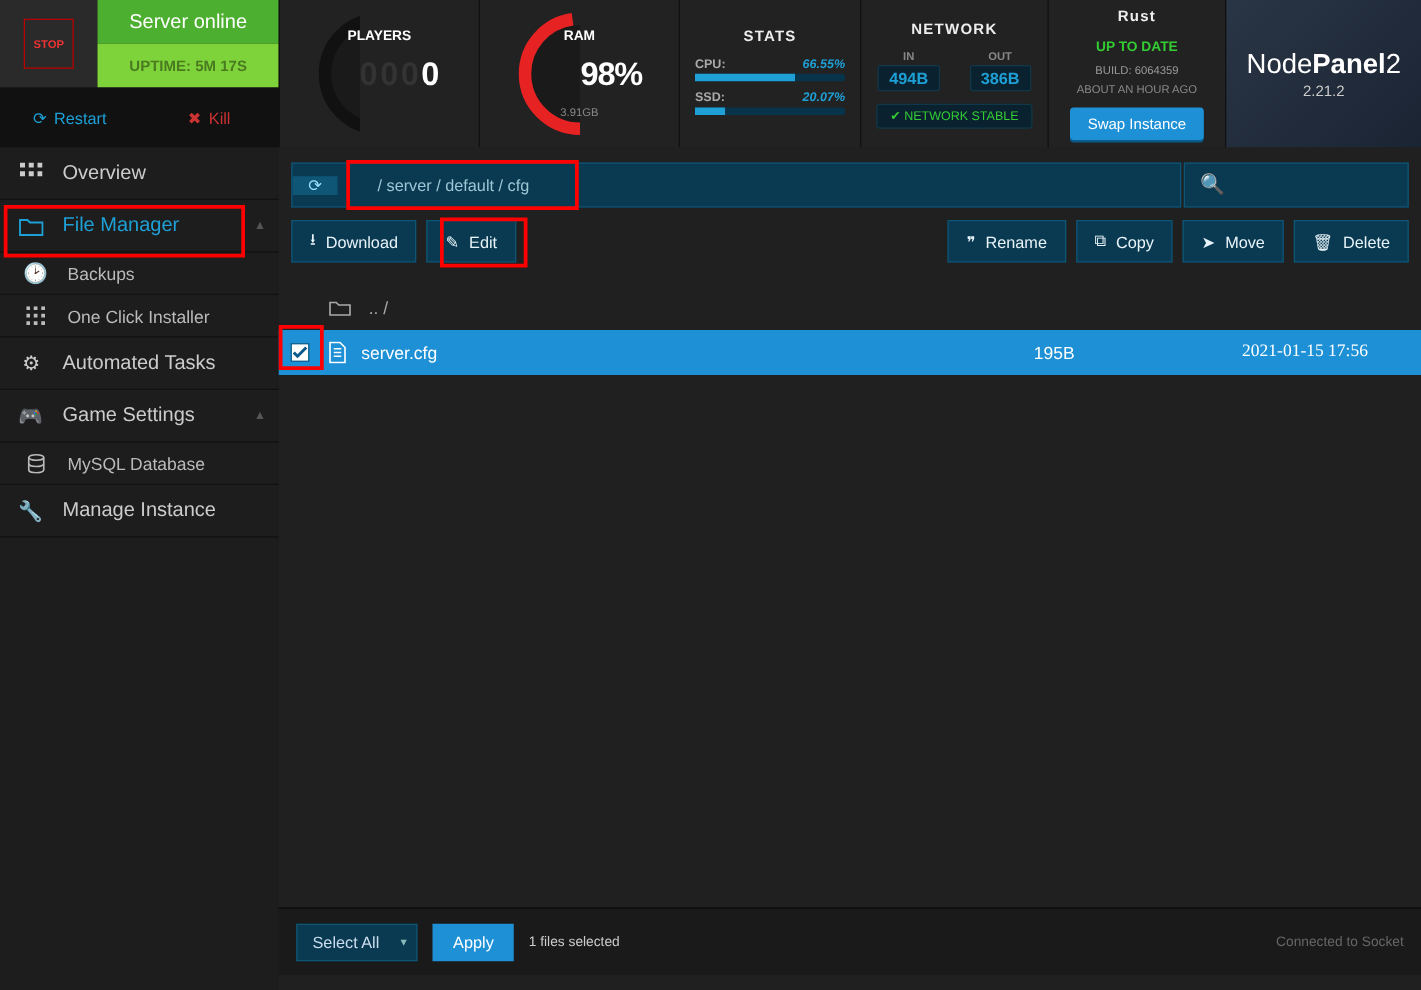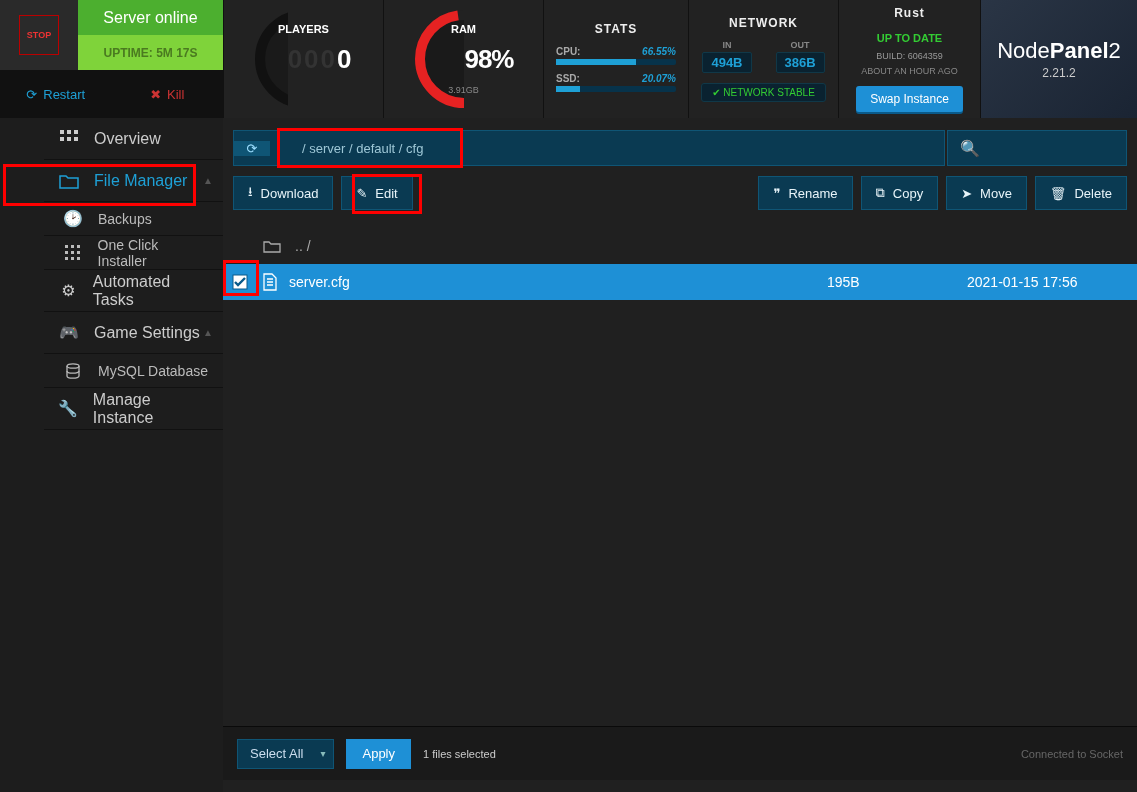--- a/index.html
+++ b/index.html
@@ -50,21 +50,21 @@
   .rust-build { color:#999; font-size:9px; margin-top:2px;}
   .rust-time { color:#888; font-size:9px; margin-top:1px; margin-bottom:6px;}
   .swap-btn { background:#1e90d6; color:#fff; border:none; padding:6px 14px; font-size:12px; border-radius:3px; cursor:pointer; box-shadow:0 2px #0a5a8a;}
 
   .brand-txt { color:#fff; font-size:22px; font-weight:300; }
   .brand-txt b { font-weight:700; }
   .brand-ver { color:#ccc; font-size:12px; margin-top:2px;}
 
   
   .layout { display:flex; height:calc(792px - 118px); }
-  .sidebar { width:223px; background:#1d1d1d;padding-left:44px; }
+  .sidebar { width:223px; background:#1d1d1d; }
   .nav-item { display:flex; align-items:center; gap:14px; padding:0 14px; height:42px; color:#ccc; font-size:16px; border-bottom:1px solid #111; cursor:pointer; position:relative;}
   .nav-item.sub { height:34px; font-size:14px; padding-left:18px; color:#bbb;}
   .nav-item.active { color:#1ea0d6; }
   .nav-icon { width:22px; display:flex; justify-content:center; font-size:16px; color:inherit; }
   .chev { position:absolute; right:10px; color:#555; font-size:10px;}
 
   .main { flex:1; background:#202020; display:flex; flex-direction:column; position:relative;}
   .path-row { display:flex; margin:12px 10px 0 10px; gap:2px; }
   .path-box { flex:1; background:#0a3a52; border:1px solid #0f5575; height:36px; display:flex; align-items:center; color:#bcd; font-size:13px;}
   .path-refresh { width:36px; display:flex; align-items:center; justify-content:center; background:#0f5575; color:#9ddfff; }
@@ -76,21 +76,21 @@
   .tb-spacer { flex:1; }
 
   .files { margin:18px 0 0 0; }
   .file-row { display:flex; align-items:center; height:36px; padding:0 10px 0 0; font-size:14px; }
   .file-row.up { color:#aaa; padding-left:40px; gap:14px;}
   .file-row.sel { background:#1e90d6; color:#fff;}
   .file-chk { width:34px; display:flex; align-items:center; justify-content:center;}
   .file-ico { width:26px; display:flex; align-items:center; justify-content:center;}
   .file-name { flex:1; padding-left:6px;}
   .file-size { width:140px; text-align:left;}
-  .file-date { width:160px; text-align:left; padding-right:6px;}
+  .file-date { width:160px; text-align:center; padding-right:6px;font-family:Liberation Serif, serif;}
 
   .footer { position:absolute; bottom:12px; left:0; right:0; height:54px; background:#1a1a1a; border-top:1px solid #0a0a0a; display:flex; align-items:center; padding:0 14px; gap:12px;}
   .select-all { background:#0a3a52; border:1px solid #0f5575; color:#cde; padding:0 30px 0 12px; height:30px; font-size:13px; display:flex; align-items:center; position:relative; cursor:pointer;}
   .select-all::after { content:"▾"; position:absolute; right:8px; color:#8bb; font-size:10px;}
   .apply-btn { background:#1e90d6; color:#fff; border:none; height:30px; padding:0 16px; font-size:13px; cursor:pointer;}
   .sel-info { color:#ccc; font-size:11px; font-weight:400;}
   .conn { margin-left:auto; color:#666; font-size:11px;}
 
   
   .hl { position:absolute; border:3px solid #f00; pointer-events:none; z-index:50;}

